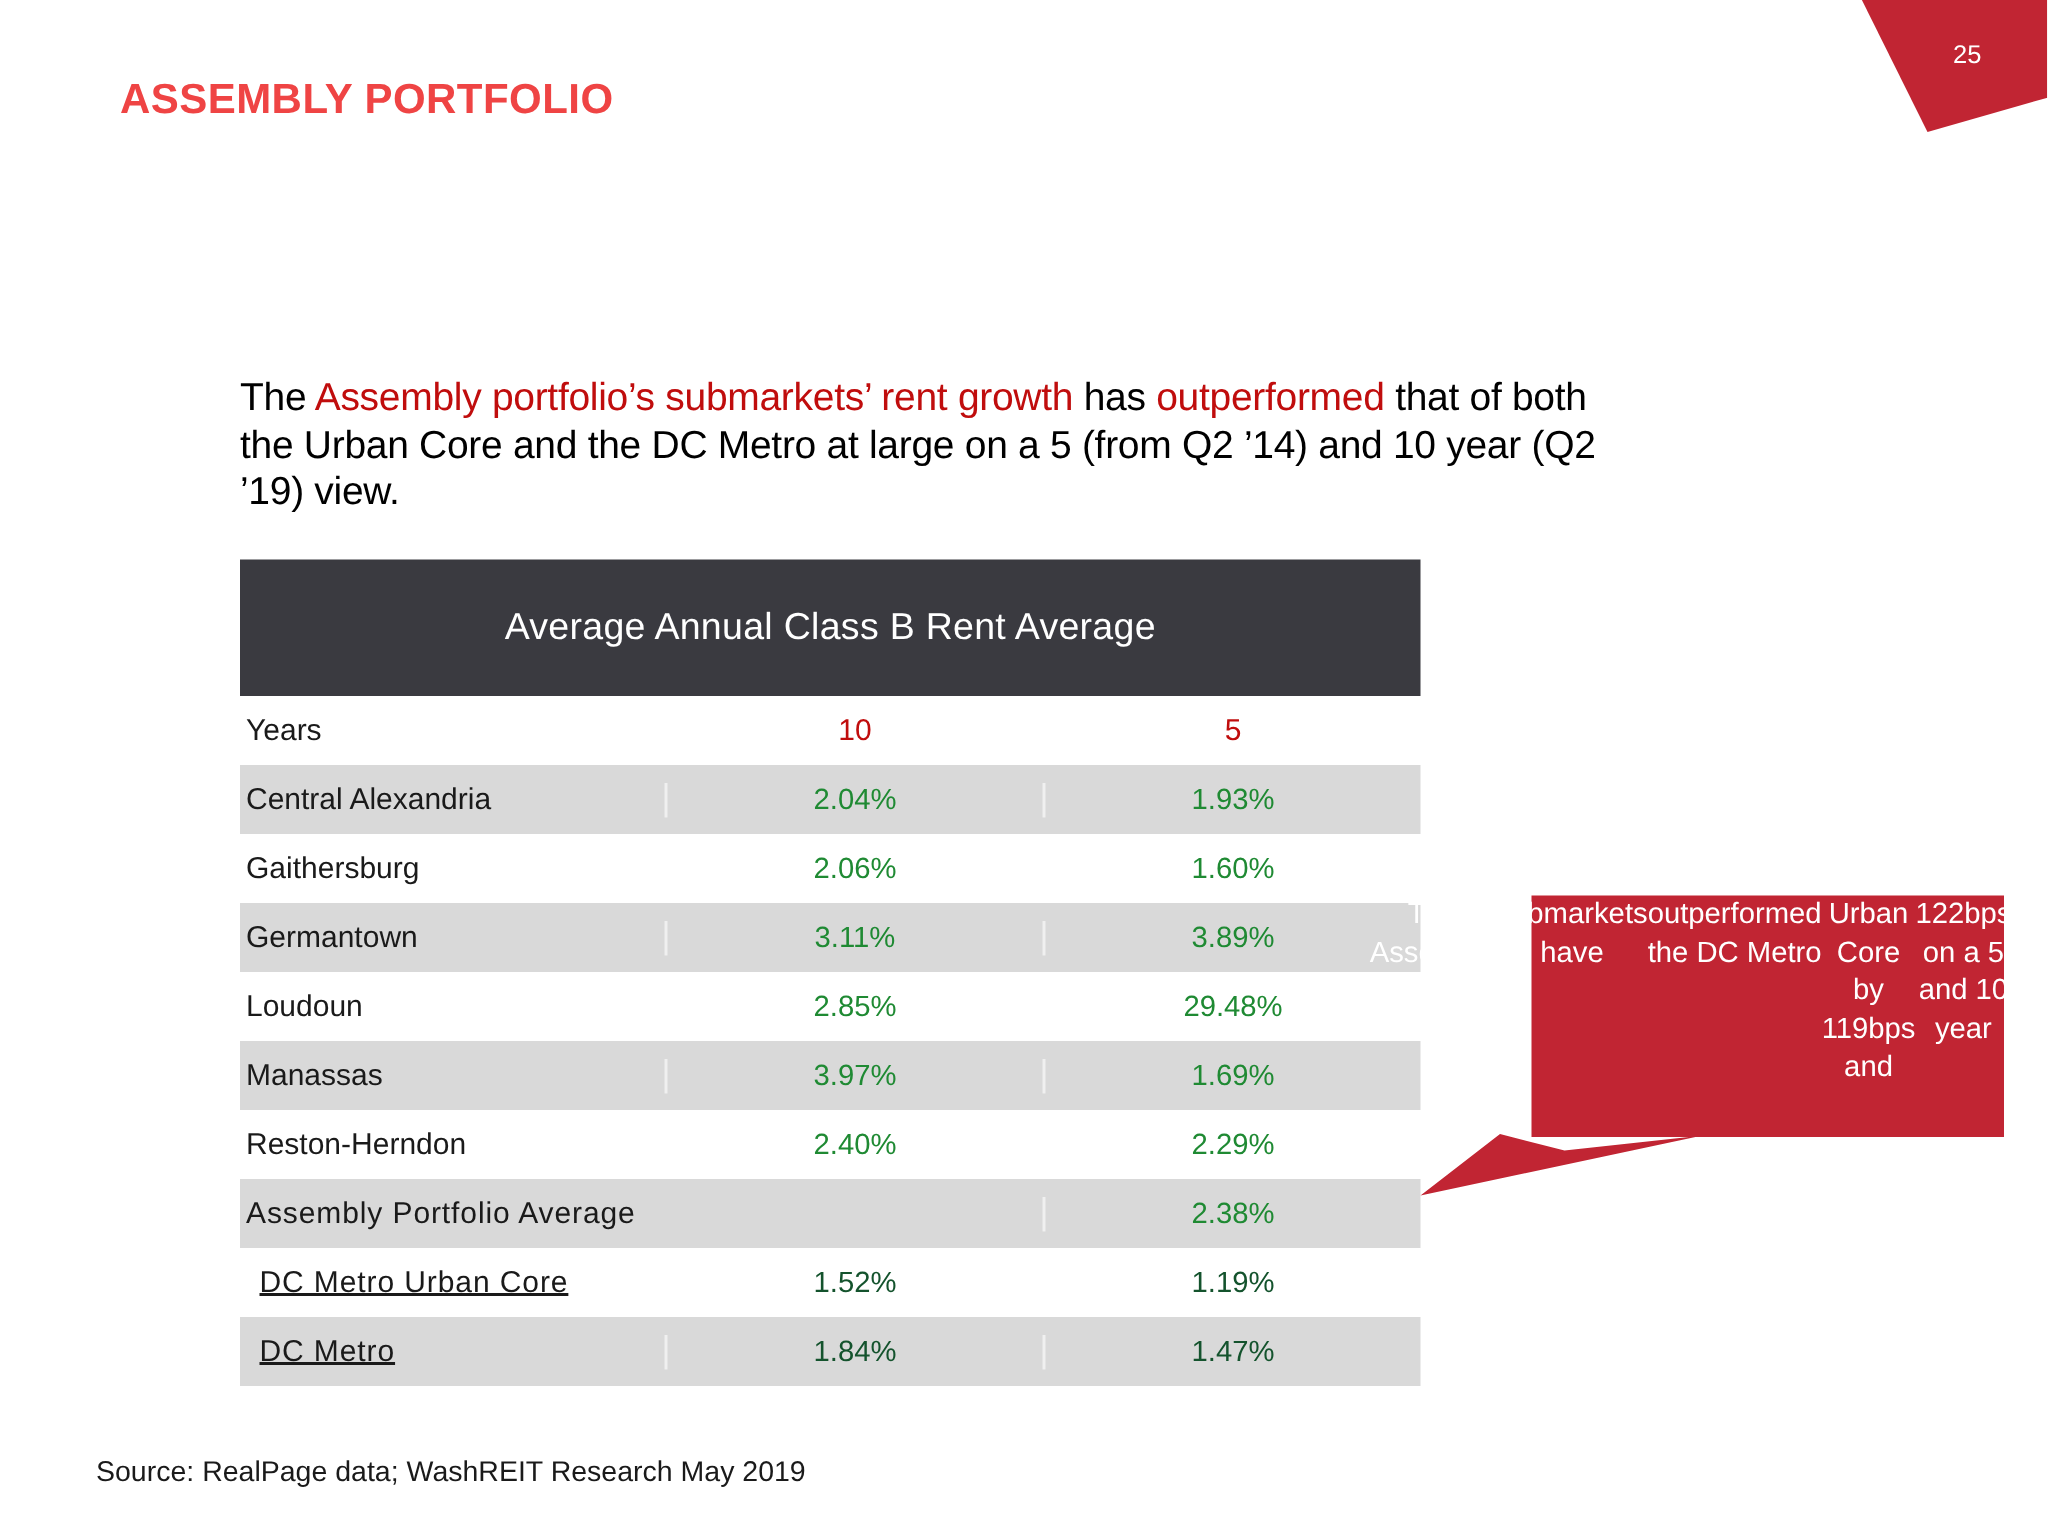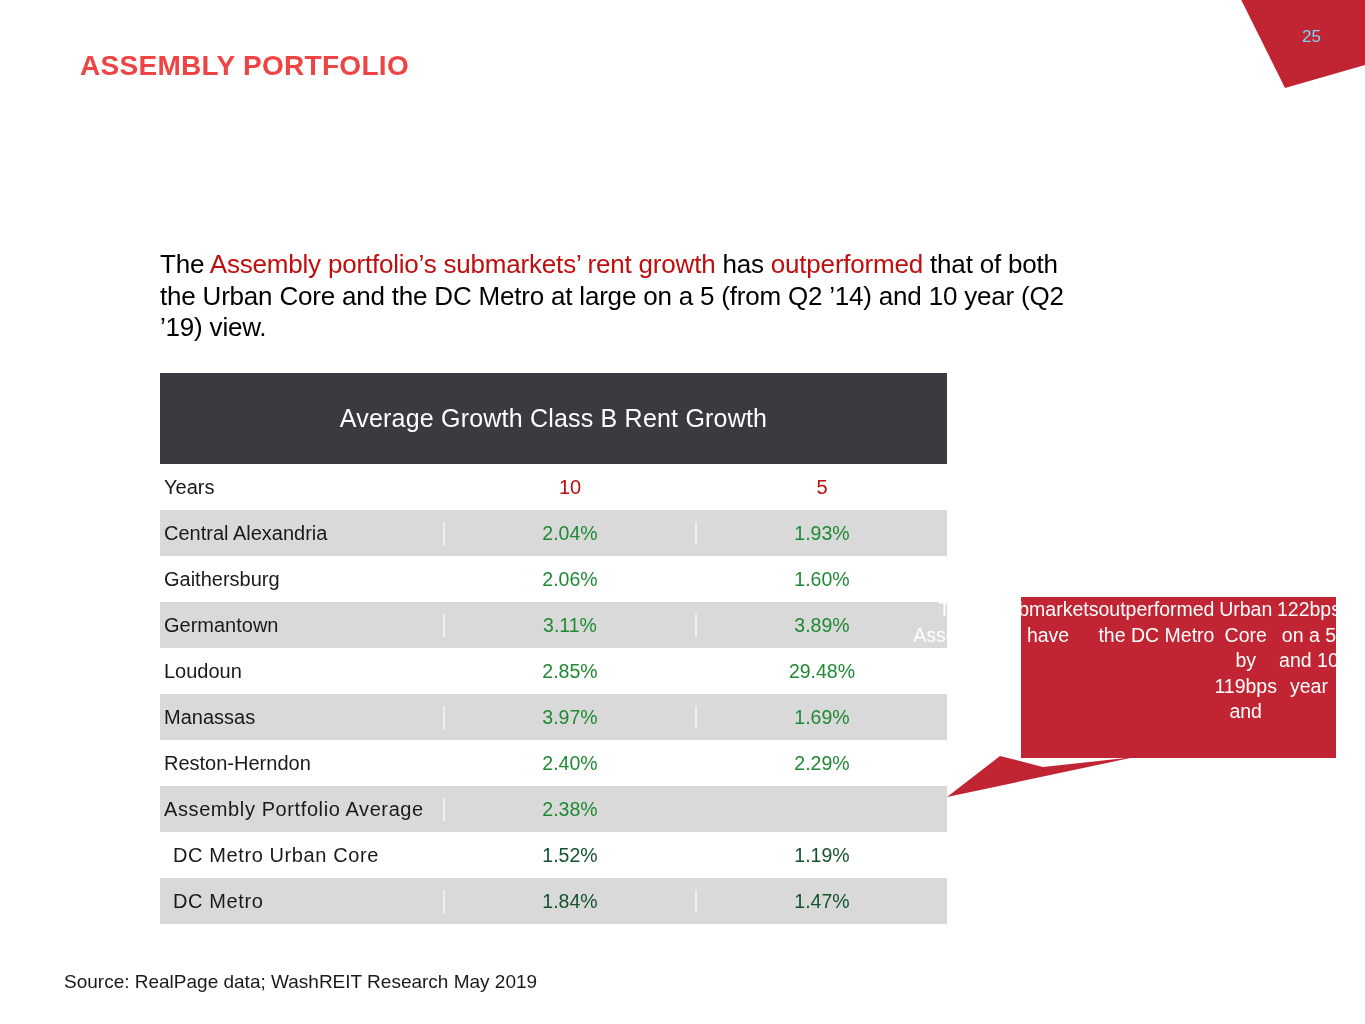--- a/index.html
+++ b/index.html
@@ -7,21 +7,21 @@
     position:relative; width:1365px; height:1024px; background:#ffffff;
     font-family:"Liberation Sans", sans-serif; overflow:hidden;
   }
   
   .flag {
     position:absolute; left:1240px; top:0; width:125px; height:88px;
     background:#C12533;
     clip-path:polygon(1% 0, 100% 0, 100% 74%, 36% 100%);
   }
   .flag-num {
-    position:absolute; left:62px; top:27px; color:#7dd3fc; font-size:17px;
+    position:absolute; left:62px; top:27px; color:#ffffff; font-size:17px;
   }
   
   .title {
     position:absolute; left:80px; top:50px; margin:0;
     font-size:28px; font-weight:bold; color:#ef4444; letter-spacing:.3px;
   }
   .subtitle {
     position:absolute; left:80px; top:92px; margin:0;
     font-size:28px; font-weight:bold; color:#4D4F52; letter-spacing:.3px;
   }
@@ -35,32 +35,32 @@
   .tbl { position:absolute; left:160px; top:373px; width:787px; }
   .tbl-title {
     height:91px; background:#3A3A40; color:#ffffff;
     display:flex; align-items:center; justify-content:center;
     font-size:25px; letter-spacing:.2px;
   }
   .cols-row {
     height:46px; display:flex; align-items:center;
     color:#C00D0D; font-size:20px; background:#ffffff;justify-content:space-between;
   }
-  .row { height:46px; display:flex; align-items:center; font-size:20px; }
+  .row { height:46px; display:flex; align-items:center; font-size:20px;justify-content:space-between; }
   .row.alt { background:#D9D9D9; }
   .cell-label { width:283px; padding-left:4px; color:#1a1a1a; box-sizing:border-box; }
   .cell-val {
     width:250px; text-align:center; font-size:19.5px;
     border-left:2px solid rgba(255,255,255,.6);
   }
   .cols-row .cell-val { border-left:none; font-size:20px; }
   .cell-val.green { color:#1F8A33; }
   .cell-val.plain { color:#14532d; }
   .row.track .cell-label { letter-spacing:.6px; }
-  .row.indent .cell-label { padding-left:13px; }
+  .row.indent .cell-label { padding-left:13px;text-decoration:underline; }
   
   .callout-tail { position:absolute; left:930px; top:740px; z-index:1; }
   .callout {
     position:absolute; left:1021px; top:597px; width:315px; height:161px;
     background:#C12533; color:#ffffff; z-index:2;
     display:flex; flex-direction:row; justify-content:center;
     text-align:center; font-size:19.5px; line-height:25.5px;
   }
   
   .source {
@@ -79,21 +79,21 @@
   <h1 class="title">ASSEMBLY PORTFOLIO</h1>
 
   <div class="intro">
     <div><span>The </span><span class="red">Assembly portfolio’s submarkets’ rent growth</span><span> has </span><span class="red">outperformed</span><span> that of both</span></div>
     <div>the Urban Core and the DC Metro at large on a 5 (from Q2 ’14) and 10 year (Q2</div>
     <div>’19) view.</div>
   </div>
 
   <div class="tbl">
     <div class="tbl-title">
-      <span>Average Growth Class B Rent Growth</span>
+      <span>Average Annual Class B Rent Average</span>
     </div>
     <div class="cols-row">
       <div class="cell-label">Years</div>
       <div class="cell-val">10</div>
       <div class="cell-val">5</div>
     </div>
 
     <div class="row alt">
       <div class="cell-label">Central Alexandria</div>
       <div class="cell-val green">2.04%</div>

